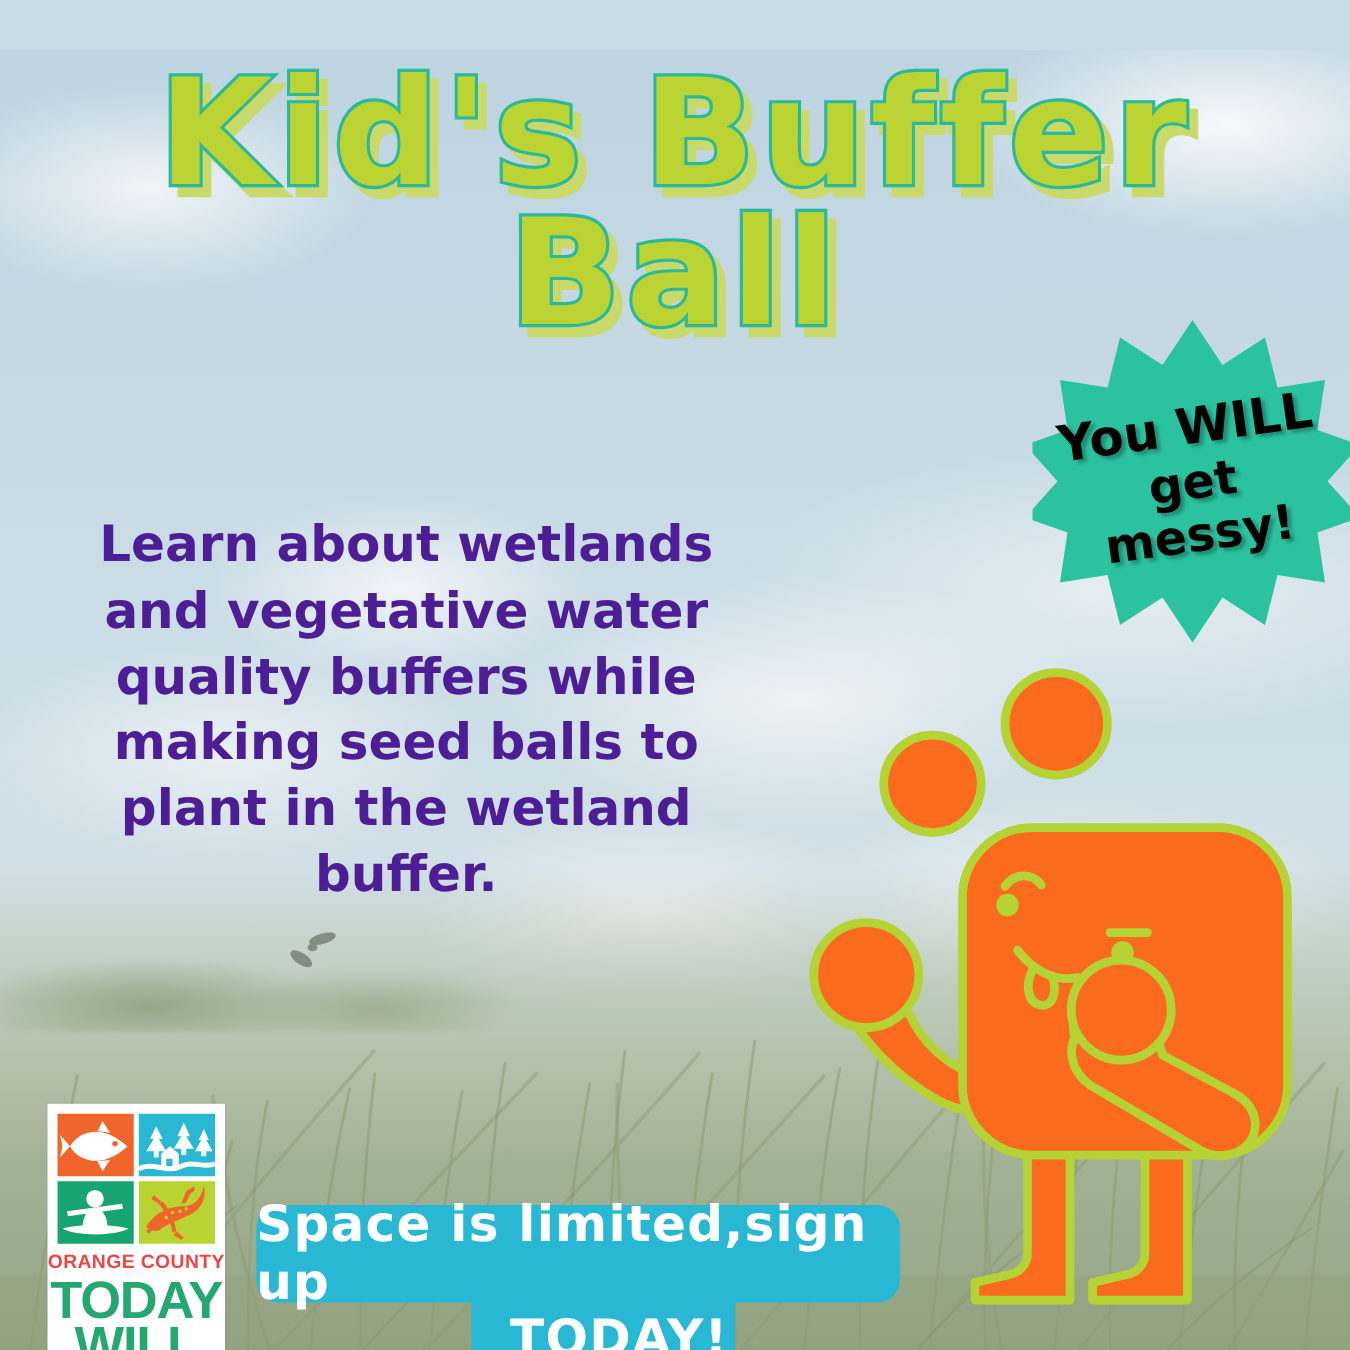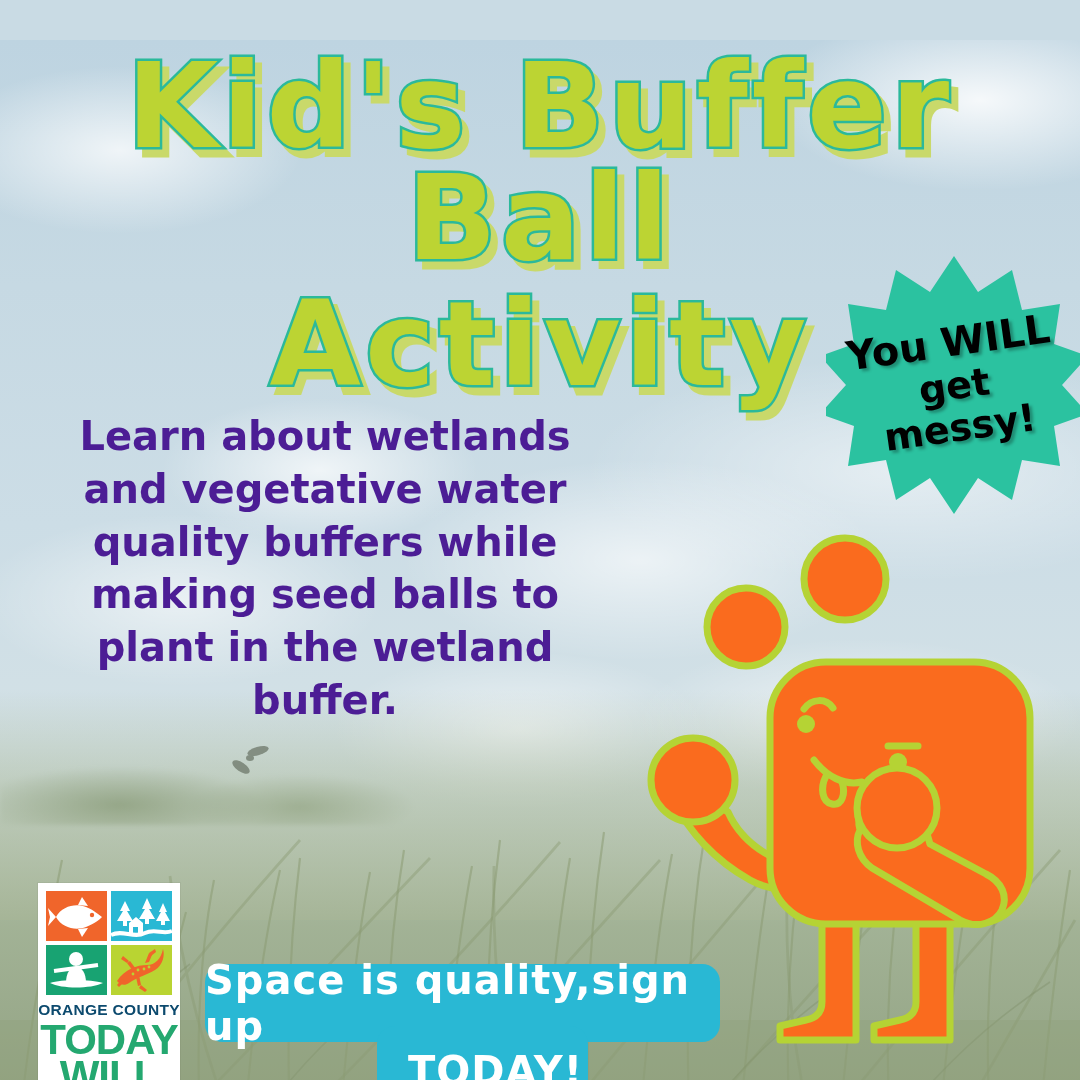--- a/index.html
+++ b/index.html
@@ -97,21 +97,21 @@
   }
   .q{position:relative;overflow:visible;}
   .q svg{position:absolute;inset:0;width:100%;height:100%;overflow:visible;}
   .q1{background:#f0652b;}
   .q2{background:#29b8d4;}
   .q3{background:#18a372;}
   .q4{background:#b9d432;}
   .logo-oc{
     position:absolute;left:0;top:118px;width:142px;text-align:center;
     font-family:"Liberation Sans", sans-serif;font-weight:bold;
-    font-size:15.5px;letter-spacing:.3px;color:#0c4a6e;
+    font-size:15.5px;letter-spacing:.3px;color:#ef4444;
   }
   .logo-creek,.logo-week{
     position:absolute;left:0;width:142px;text-align:center;
     font-family:"Liberation Sans", sans-serif;font-weight:bold;
     color:#24a870;letter-spacing:-1px;line-height:1;
   }
   .logo-creek{top:136px;font-size:42px;}
   .logo-week{top:172px;font-size:42px;}
 
   
@@ -196,21 +196,20 @@
       <g fill="#6a7466">
         <ellipse cx="30" cy="9" rx="11" ry="4.2" transform="rotate(-16 30 9)"></ellipse>
         <ellipse cx="13" cy="25" rx="10" ry="4.6" transform="rotate(34 13 25)"></ellipse>
         <ellipse cx="22" cy="16" rx="4" ry="3"></ellipse>
       </g>
     </svg>
   </div>
 
   <div class="title-block">
     <div class="title-line title-l1">Kid's Buffer Ball</div>
-    <div class="title-line title-l2">Activity</div>
   </div>
 
   <p class="body-copy">Learn about wetlands and vegetative water quality buffers while making seed balls to plant in the wetland buffer.</p>
 
   <div class="burst">
     <svg viewBox="0 0 256 266">
       <polygon fill="#2bc2a0" points="
         128,4 152,40 186,18 196,58 234,52 228,92 262,104 236,133
         262,162 228,174 234,214 196,208 186,248 152,226 128,262
         104,226 70,248 60,208 22,214 28,174 -6,162 20,133
@@ -321,20 +320,20 @@
       </div>
 
     </div>
     <div class="logo-oc">ORANGE COUNTY</div>
     <div class="logo-creek">TODAY</div>
     <div class="logo-week">WILL</div>
   </div>
 
   <div class="banner">
     <div class="banner-row1">
-      <span class="banner-text bn1">Space is quality,sign up</span>
+      <span class="banner-text bn1">Space is limited,sign up</span>
     </div>
     <div class="banner-row2">
       <span class="banner-text bn2">TODAY!</span>
     </div>
   </div>
 
 </div>
 
 </body></html>

